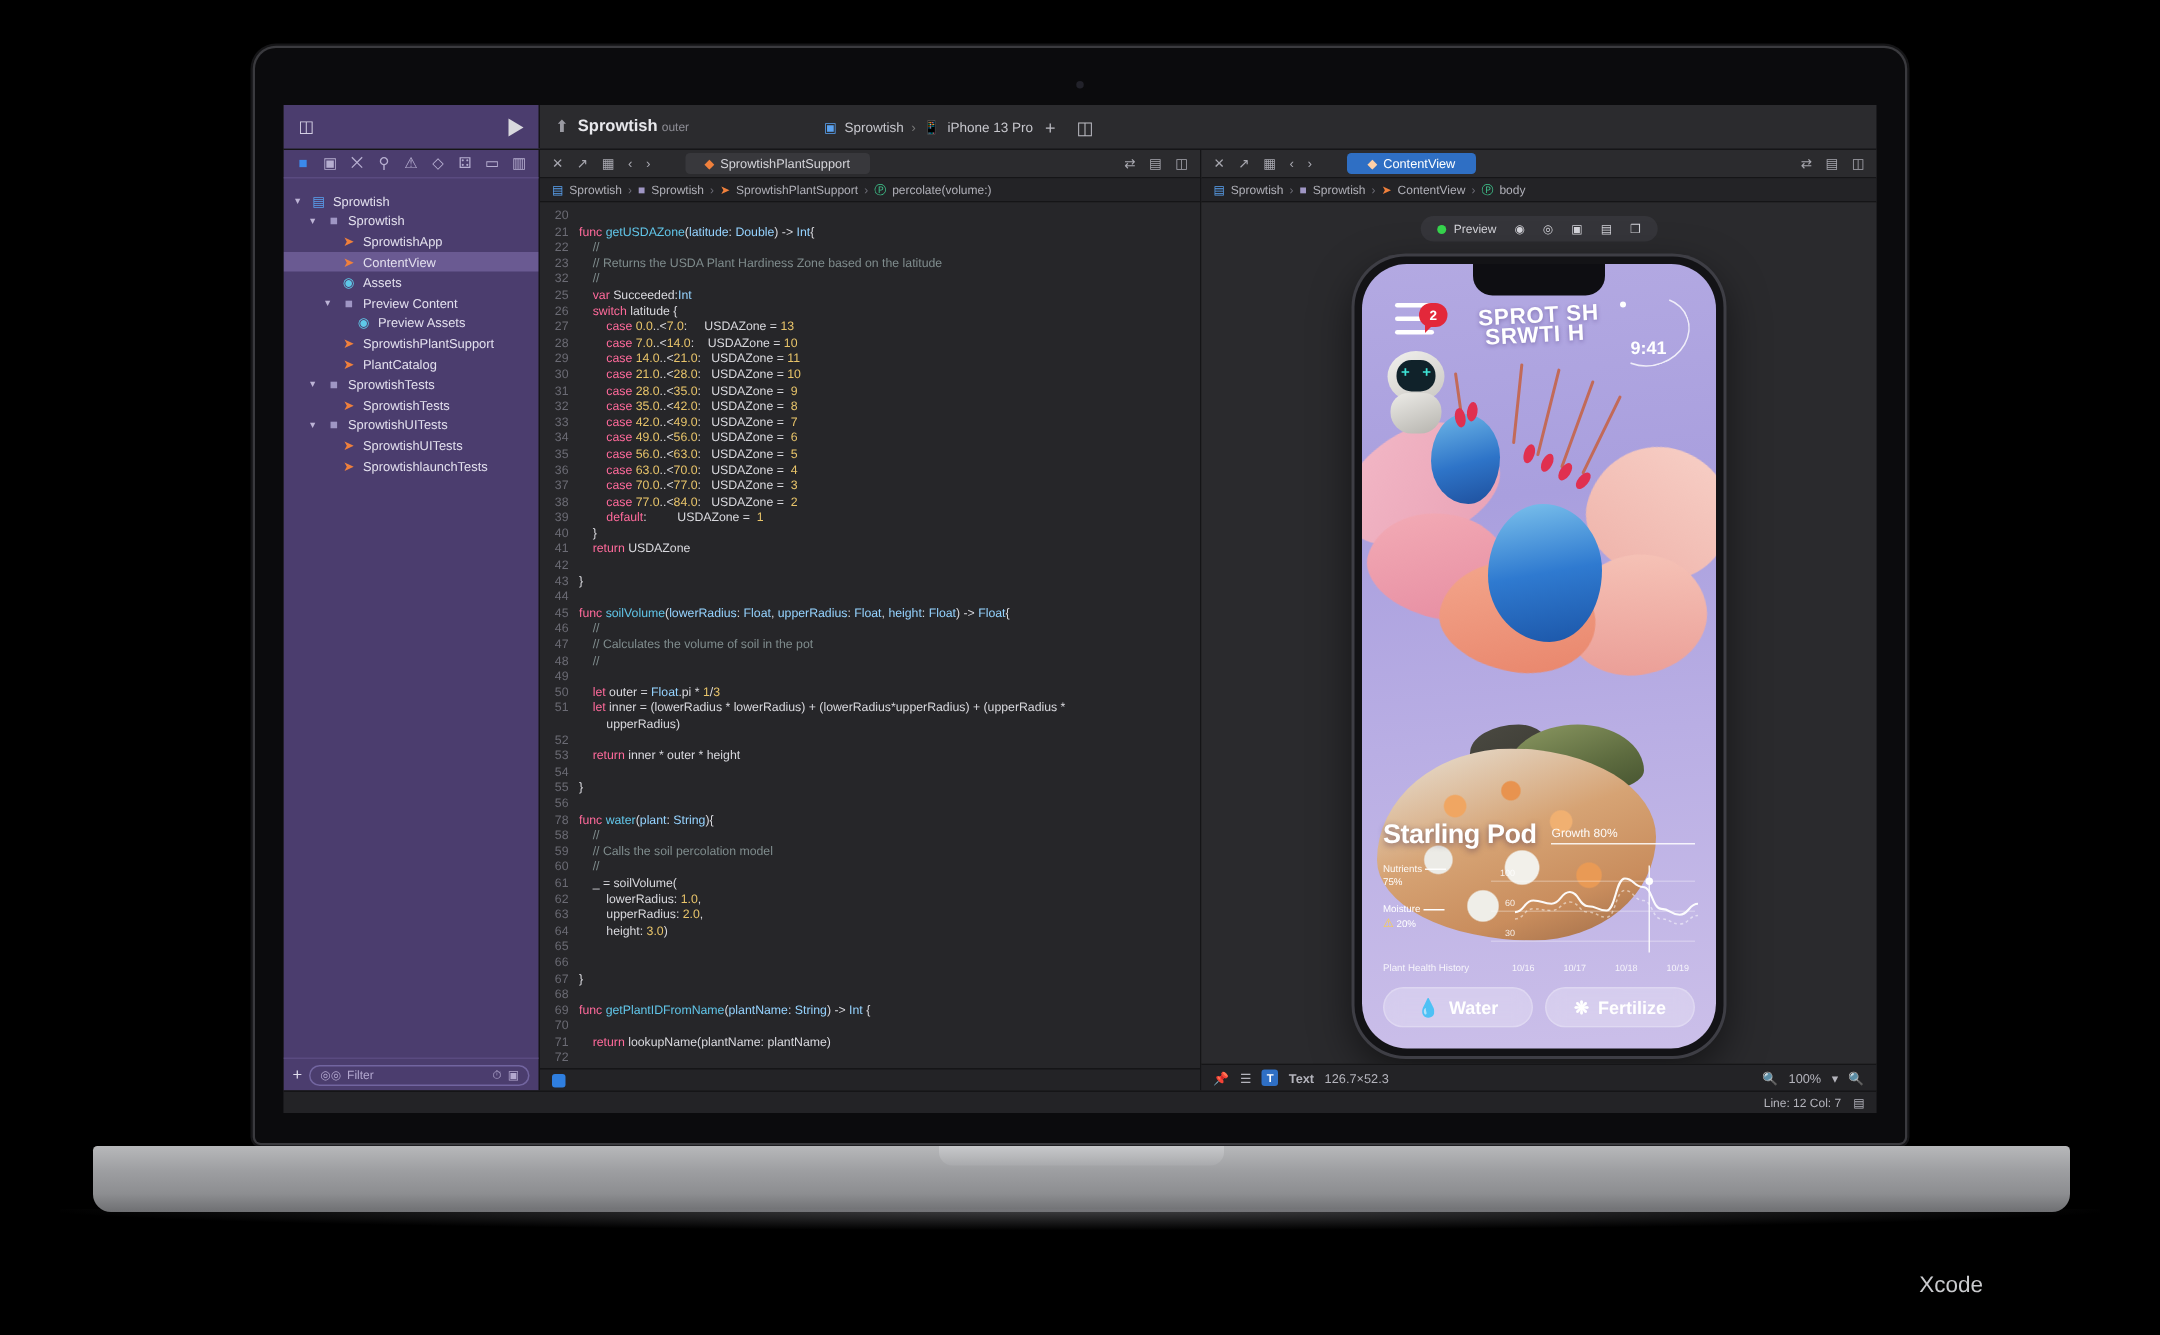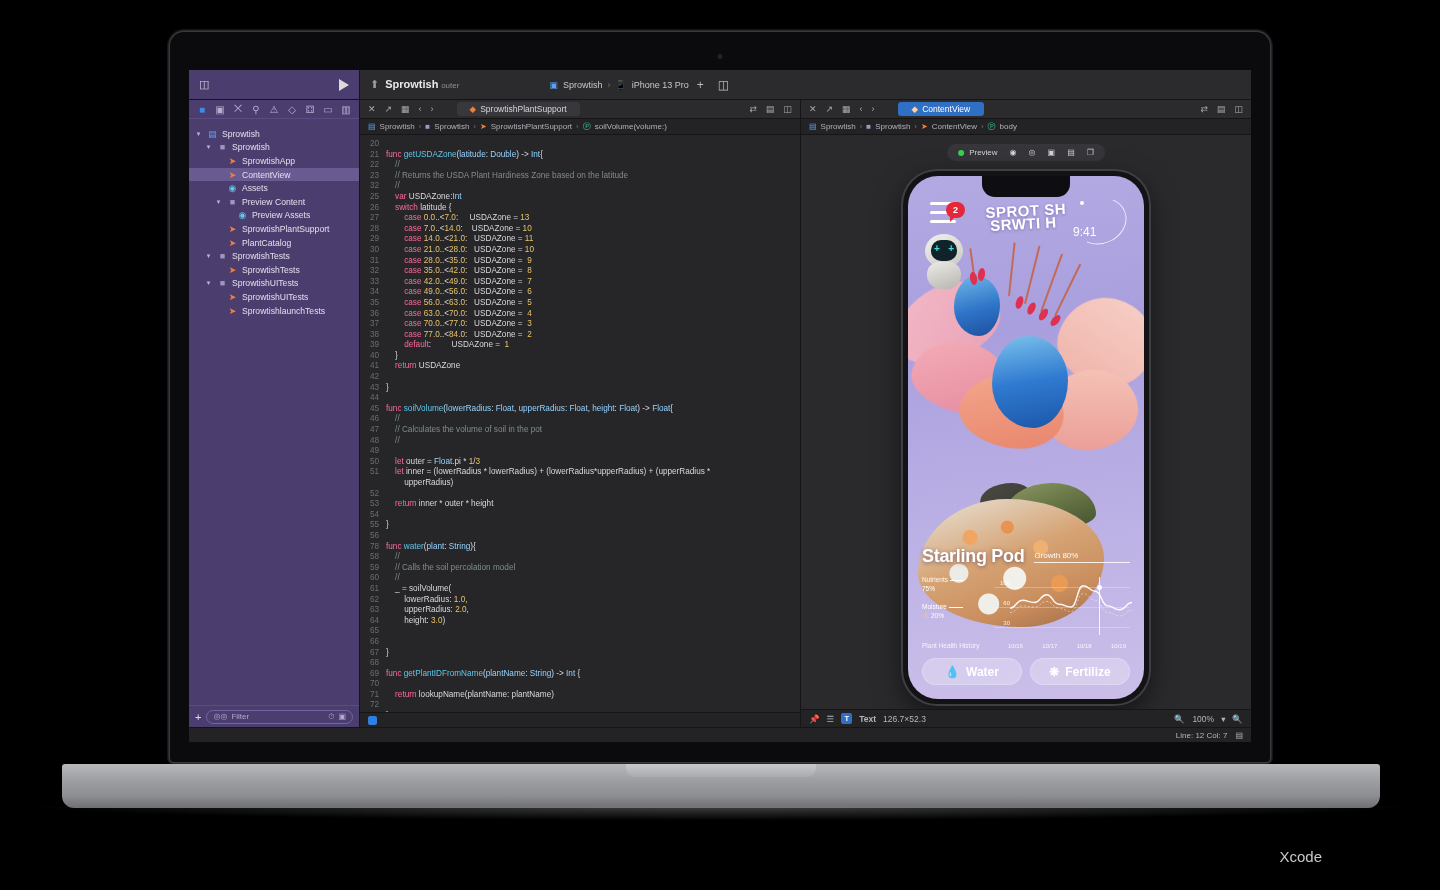--- a/index.html
+++ b/index.html
@@ -118,22 +118,22 @@
 
   .ph-menu { position:absolute; left:22px; top:26px; z-index:6; }
   .ph-menu i { display:block; width:26px; height:3px; background:#fff; border-radius:2px;
     margin-bottom:6px; }
   .ph-time { position:absolute; right:17px; top:22px; z-index:6; width:54px; height:46px; }
   .ph-time .ring { position:absolute; inset:0; border:1.5px solid rgba(255,255,255,.8);
     border-radius:50%; border-top-color:transparent; border-left-color:transparent;
     transform:rotate(-20deg); }
   .ph-time .knob { position:absolute; left:7px; top:3px; width:4px; height:4px;
     border-radius:50%; background:#fff; }
-  .ph-time .t { position:absolute; left:0; right:2px; bottom:5px; 
-    color:#fff; font-size:12px; font-weight:normal; }
+  .ph-time .t { position:absolute; left:0; right:2px; bottom:5px; text-align:center;
+    color:#fff; font-size:12px; font-weight:bold; }
 
   .logo { position:absolute; left:50%; top:28px; transform:translateX(-50%) rotate(-3deg);
     z-index:6; text-align:center; }
   .logo span { display:block; color:#fff; font-weight:bold; letter-spacing:.5px;
     font-size:15px; line-height:13px; text-shadow:0 1px 3px rgba(70,50,120,.45); }
   .logo .l2 { margin-left:-6px; }
 
   .avatar { position:absolute; left:14px; top:58px; width:44px; height:56px; z-index:6; }
   .av-head { position:absolute; left:3px; top:0; width:38px; height:34px; border-radius:50%;
     background:linear-gradient(150deg,#f2f1ee,#c9c7c2); }
@@ -362,21 +362,21 @@
               <span style="color: rgb(90, 162, 240);">▤</span>
               <span>Sprowtish</span>
               <span class="sep">›</span>
               <span style="color: rgb(159, 150, 196);">■</span>
               <span>Sprowtish</span>
               <span class="sep">›</span>
               <span style="color: rgb(240, 128, 60);">➤</span>
               <span>SprowtishPlantSupport</span>
               <span class="sep">›</span>
               <span style="color: rgb(63, 199, 142);">Ⓟ</span>
-              <span>soilVolume(volume:)</span>
+              <span>percolate(volume:)</span>
             </div>
           <div class="code">
               <div class="ln">
                 <span class="n">20</span>
                 <span class="t"></span>
               </div>
               <div class="ln">
                 <span class="n">21</span>
                 <span class="t"><span class="kw">func </span><span class="fn">getUSDAZone</span><span class="pl">(</span><span class="ty">latitude</span><span class="pl">: </span><span class="ty">Double</span><span class="pl">) -&gt; </span><span class="ty">Int</span><span class="pl">{</span></span>
               </div>
@@ -387,21 +387,21 @@
               <div class="ln">
                 <span class="n">23</span>
                 <span class="t"><span class="pl">    </span><span class="cm">// Returns the USDA Plant Hardiness Zone based on the latitude</span></span>
               </div>
               <div class="ln">
                 <span class="n">32</span>
                 <span class="t"><span class="pl">    </span><span class="cm">//</span></span>
               </div>
               <div class="ln">
                 <span class="n">25</span>
-                <span class="t"><span class="pl">    </span><span class="kw">var </span><span class="pl">USDAZone:</span><span class="ty">Int</span></span>
+                <span class="t"><span class="pl">    </span><span class="kw">var </span><span class="pl">Succeeded:</span><span class="ty">Int</span></span>
               </div>
               <div class="ln">
                 <span class="n">26</span>
                 <span class="t"><span class="pl">    </span><span class="kw">switch </span><span class="pl">latitude {</span></span>
               </div>
               <div class="ln">
                 <span class="n">27</span>
                 <span class="t"><span class="pl">        </span><span class="kw">case </span><span class="num">0.0</span><span class="pl">..&lt;</span><span class="num">7.0</span><span class="pl">:     USDAZone = </span><span class="num">13</span></span>
               </div>
               <div class="ln">

